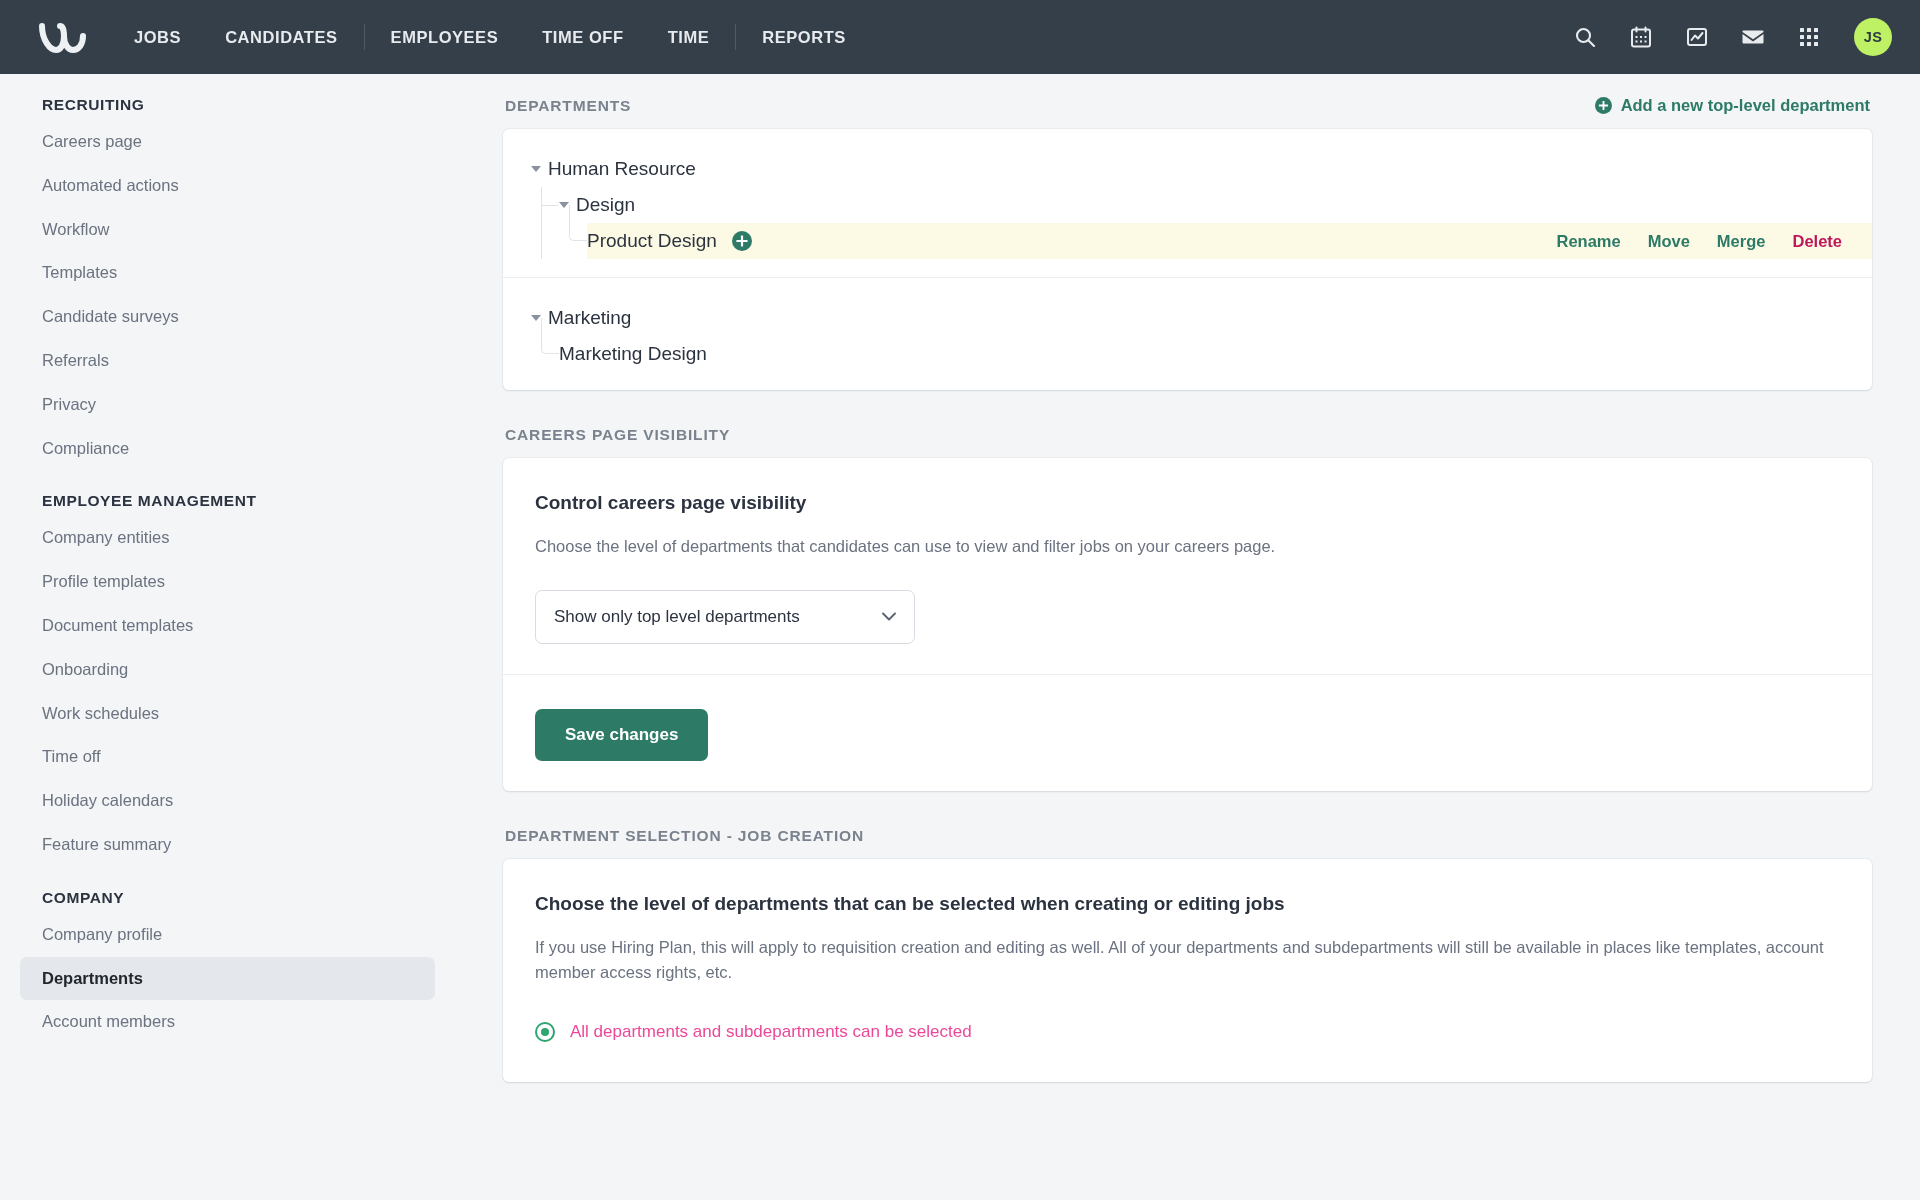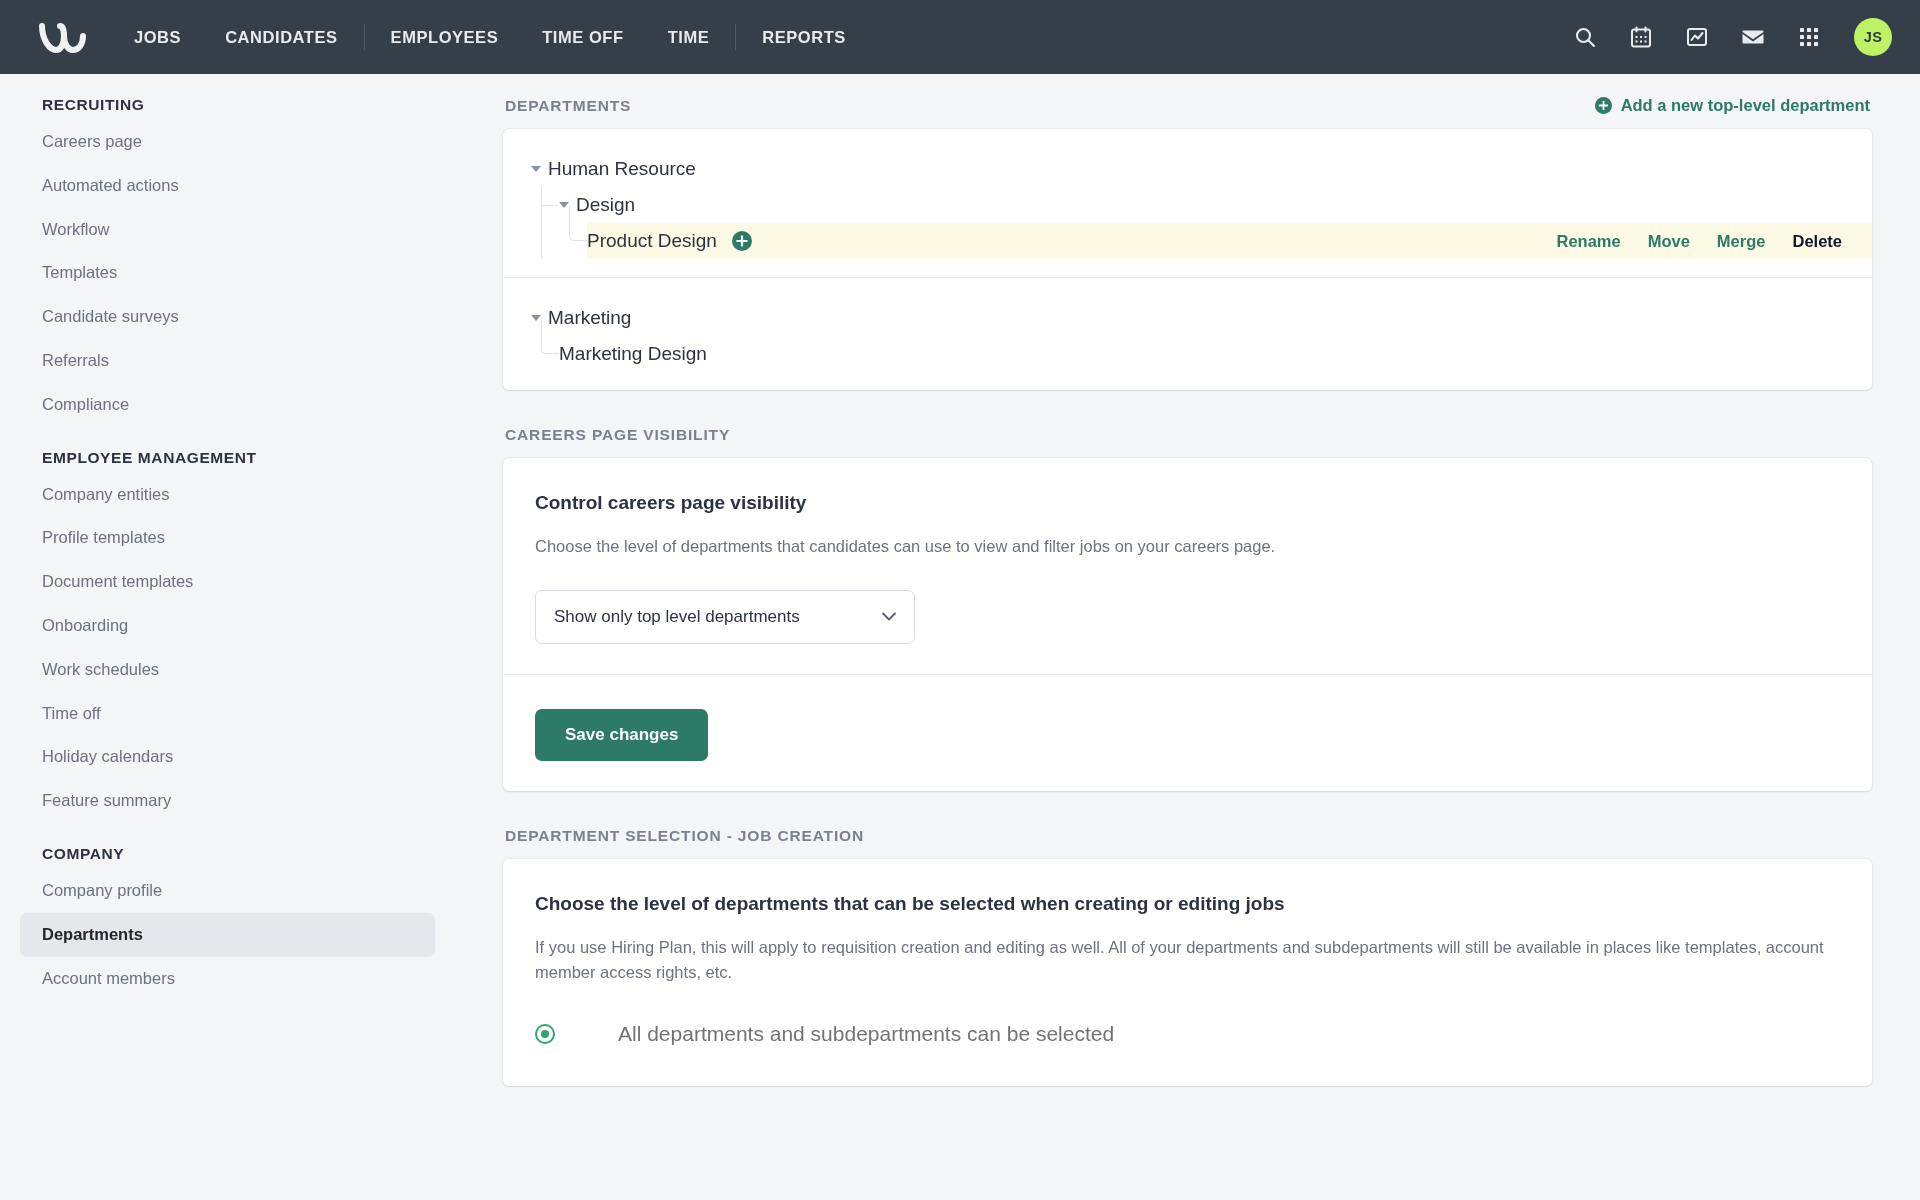--- a/index.html
+++ b/index.html
@@ -220,21 +220,21 @@
     align-items: center;
     gap: 27px;
   }
   .row-action {
     font-size: 16.5px;
     font-weight: bold;
     color: #2d7a67;
     cursor: pointer;
     white-space: nowrap;
   }
-  .row-action.danger { color: #0f172a; }
+  .row-action.danger { color: #be185d; }
 
   
   .lvl0-wrap { padding-left: 28px; }
   .lvl1-wrap { padding-left: 56px; position: relative; }
   .lvl2-wrap { padding-left: 84px; position: relative; }
 
   .tree-vline {
     position: absolute;
     left: 38px;
     top: 0;
@@ -340,24 +340,23 @@
   .radio.checked { border-color: #2fa56f; }
   .radio.checked::after {
     content: "";
     position: absolute;
     left: 4px; top: 4px;
     width: 8px; height: 8px;
     border-radius: 50%;
     background: #2fa56f;
   }
   .radio-label {
-    font-size: 21px;
-    color: #737373;
+    font-size: 17px;
+    color: #ec4899;
     white-space: nowrap;
-    margin-left: 48px;
   }
 </style>
 </head>
 <body>
 
 <div class="topnav">
   <div class="logo">
     <svg width="50" height="34" viewBox="0 0 50 34" fill="none" aria-hidden="true">
       <path d="M4 6 C4 20, 12 30, 18 30 C23 30, 26 24, 26 16 C26 9, 24 6, 22 6" stroke="#eef1f4" stroke-width="6" stroke-linecap="round" fill="none"></path>
       <path d="M26 16 C26 24, 30 30, 35 30 C41 30, 45 24, 45 16" stroke="#eef1f4" stroke-width="6" stroke-linecap="round" fill="none"></path>
@@ -427,20 +426,21 @@
 <div class="layout">
 
   <div class="sidebar" id="sidebar">
       <div class="side-group-title">RECRUITING</div>
       <div class="side-item">Careers page</div>
       <div class="side-item">Automated actions</div>
       <div class="side-item">Workflow</div>
       <div class="side-item">Templates</div>
       <div class="side-item">Candidate surveys</div>
       <div class="side-item">Referrals</div>
+      <div class="side-item">Privacy</div>
       <div class="side-item">Compliance</div>
       <div class="side-group-title">EMPLOYEE MANAGEMENT</div>
       <div class="side-item">Company entities</div>
       <div class="side-item">Profile templates</div>
       <div class="side-item">Document templates</div>
       <div class="side-item">Onboarding</div>
       <div class="side-item">Work schedules</div>
       <div class="side-item">Time off</div>
       <div class="side-item">Holiday calendars</div>
       <div class="side-item">Feature summary</div>

